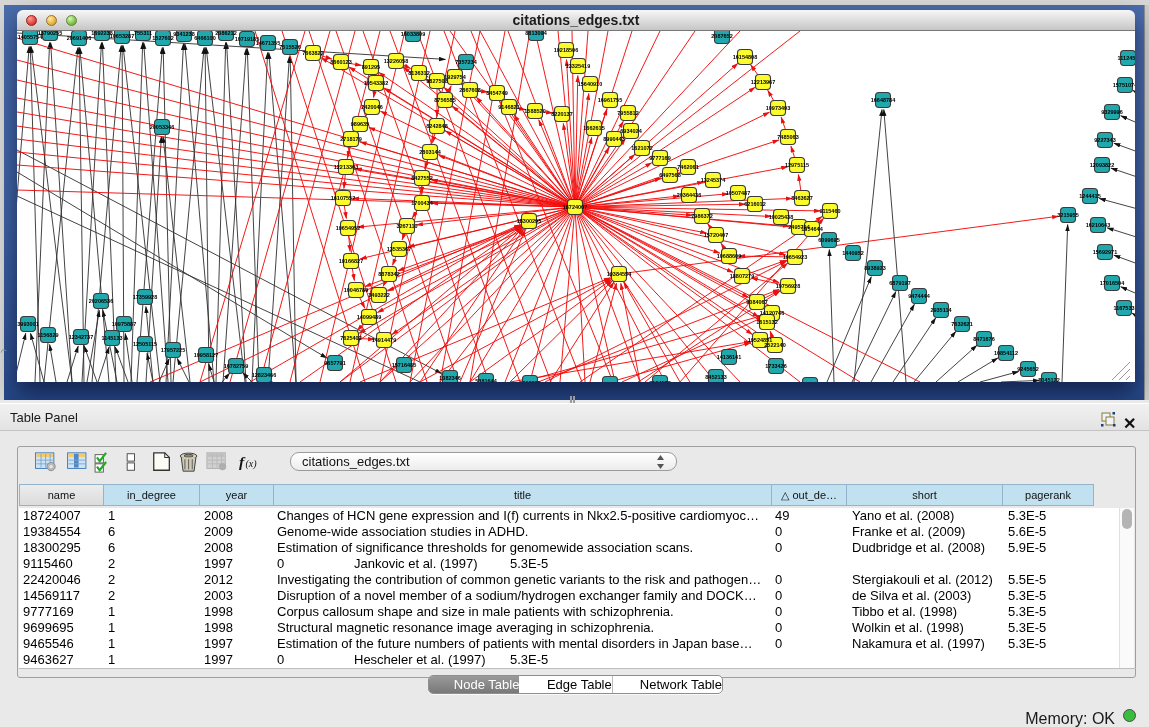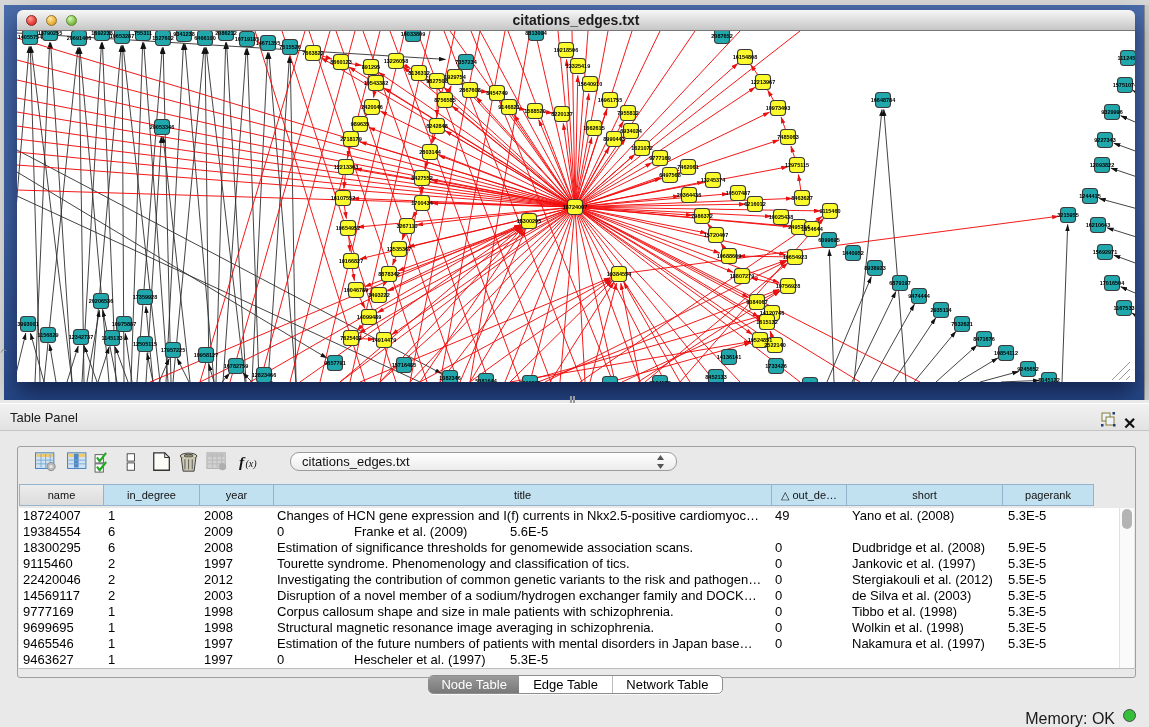--- a/index.html
+++ b/index.html
@@ -41,21 +41,21 @@
 .c0{width:84px;padding-left:4px}.c1{width:96px;padding-left:5px}.c2{width:74px;padding-left:5px}
 .c3{width:498px;padding-left:4px}.c4{width:75px;padding-left:4px}.c5{width:156px;padding-left:6px}
 .c6{width:92px;padding-left:6px}
 .h0{width:84px}.h1{width:96px}.h2{width:74px}.h3{width:498px}.h4{width:75px}.h5{width:156px}.h6{width:92px}
 .vsb{position:absolute;right:1px;top:61px;width:15px;height:160px;background:#fafafa;border-left:1px solid #e0e0e0}
 .vthumb{position:absolute;left:2px;top:1px;width:10px;height:20px;background:#b4b4b4;border-radius:5px}
 .botline{position:absolute;left:1px;top:221px;width:1117px;height:1px;background:#bdbdbd}
 .tabs{position:absolute;left:428px;top:275px;width:295px;height:19px;display:flex;
  border:1px solid #8e8e8e;border-radius:5px;overflow:hidden;font-size:13px;background:#fff;
  box-shadow:0 1px 0 rgba(255,255,255,.7)}
-.tab{text-align:center;line-height:18px;color:#000}
+.tab{text-align:right;line-height:18px;color:#000}
 .tab.sel{background:linear-gradient(#9a9a9a,#787878);color:#fff}
 .tab.b{border-left:1px solid #bbb}
 .status{position:absolute;right:34px;top:310px;font-size:16px;color:#1a1a1a}
 .mem{position:absolute;right:13px;top:309px;width:13px;height:13px;border-radius:50%;
  background:#35c03a;border:1.5px solid #4a4a4a}
 </style></head><body>
 <div class="deskwrap">
     <div class="desk"></div>
   </div>
 <div class="rsliver"></div>
@@ -719,38 +719,38 @@
           <div class="c2">2008</div>
           <div class="c3">Changes of HCN gene expression and I(f) currents in Nkx2.5-positive cardiomyoc…</div>
           <div class="c4">49</div>
           <div class="c5">Yano et al. (2008)</div>
           <div class="c6">5.3E-5</div>
         </div>
         <div class="tr">
           <div class="c0">19384554</div>
           <div class="c1">6</div>
           <div class="c2">2009</div>
+          <div class="c3">Genome-wide association studies in ADHD.</div>
           <div class="c4">0</div>
           <div class="c5">Franke et al. (2009)</div>
           <div class="c6">5.6E-5</div>
         </div>
         <div class="tr">
           <div class="c0">18300295</div>
           <div class="c1">6</div>
           <div class="c2">2008</div>
           <div class="c3">Estimation of significance thresholds for genomewide association scans.</div>
           <div class="c4">0</div>
           <div class="c5">Dudbridge et al. (2008)</div>
           <div class="c6">5.9E-5</div>
         </div>
         <div class="tr">
           <div class="c0">9115460</div>
           <div class="c1">2</div>
           <div class="c2">1997</div>
-          <div class="c3">Tourette syndrome. Phenomenology and classification of tics.</div>
           <div class="c4">0</div>
           <div class="c5">Jankovic et al. (1997)</div>
           <div class="c6">5.3E-5</div>
         </div>
         <div class="tr">
           <div class="c0">22420046</div>
           <div class="c1">2</div>
           <div class="c2">2012</div>
           <div class="c3">Investigating the contribution of common genetic variants to the risk and pathogen…</div>
           <div class="c4">0</div>

